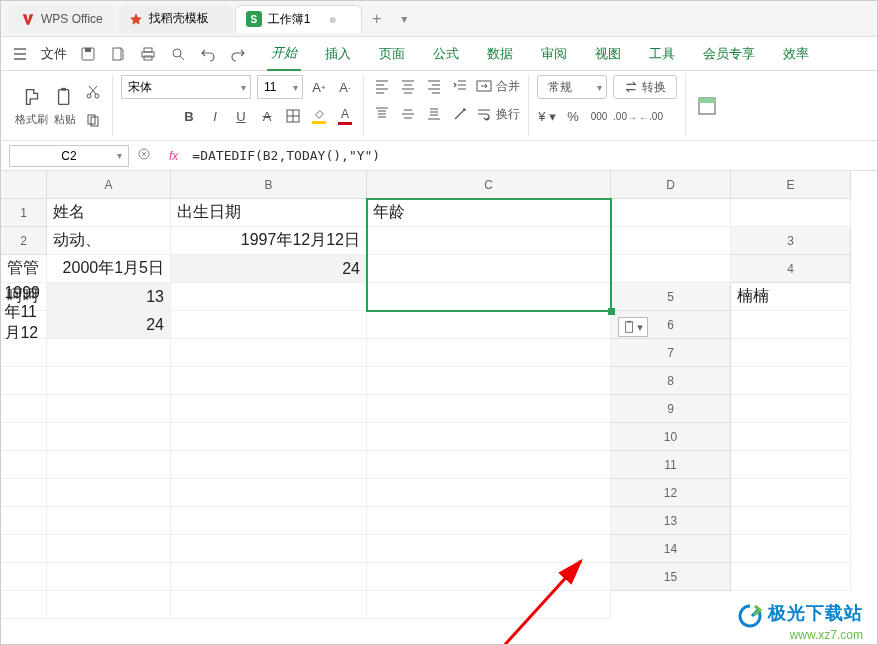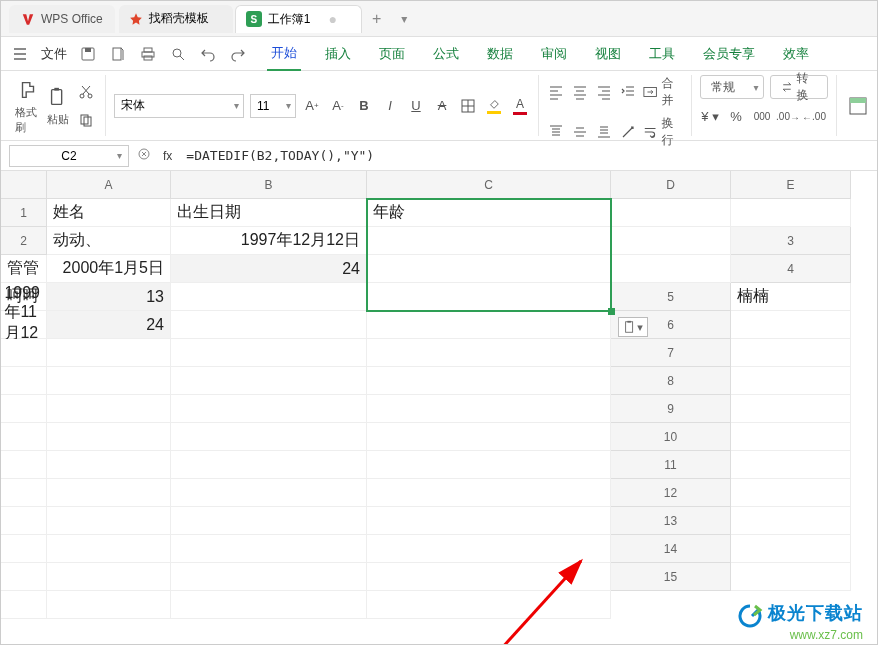--- a/index.html
+++ b/index.html
@@ -72,23 +72,24 @@
 .menu-tabs { display:flex; gap:20px; }
 .menu-tab {
   padding: 0 4px;
   height: 34px;
   display:flex; align-items:center;
   color:#15803d;
   font-size:13px;
   cursor:pointer;
 }
 .menu-tab.active {
-  color:#1d4ed8;
+  color:#15803d;
   border-bottom: 2px solid #2e9e55;
   font-weight:500;
+  font-style:italic;
 }
 
 
 .ribbon {
   display:flex;
   height: 70px;
   border-bottom: 1px solid #e0e0e0;
   padding: 4px 6px;
 }
 .ribbon-group {
@@ -141,21 +142,21 @@
   border-bottom:1px solid #e0e0e0;
   padding:0 8px;
   gap:8px;
 }
 .name-box {
   width:120px; height:22px; border:1px solid #ccc;
   display:flex; align-items:center; justify-content:center;
   font-size:12px; position:relative;
 }
 .name-box .caret { position:absolute; right:6px; color:#888; font-size:10px;}
-.fx-label { color:#404040; margin-left:4px;}
+.fx-label { font-style:italic; color:#ec4899; margin-left:10px;}
 .formula-input {
   flex:1; height:22px;
   font-size:13px; color:#333;
   display:flex; align-items:center;
   padding-left:6px;
 }
 
 
 .sheet-wrap { position:relative; height:calc(645px - 36px - 34px - 70px - 30px); overflow:hidden;}
 .sheet {
@@ -331,21 +332,21 @@
       </div>
       <div class="ribbon-btn small">
         <svg viewBox="0 0 16 16" width="16" height="16">
             <rect x="3" y="3" width="7" height="9" fill="none" stroke="#555"></rect>
             <rect x="6" y="5" width="7" height="9" fill="none" stroke="#555"></rect>
           </svg>
       </div>
     </div>
   </div>
 
-  <div class="ribbon-group" style="align-items:center;gap:6px;">
+  <div class="ribbon-group" style="flex-direction:column;align-items:flex-end;gap:6px;">
     <div class="ribbon-row">
       <div class="font-select sel-caret">
         <span>宋体</span>
       </div>
       <div class="font-size-select sel-caret">
         <span>11</span>
       </div>
       <div class="fmt-btn">A<sup style="font-size:8px;">+</sup></div>
       <div class="fmt-btn">A<sup style="font-size:8px;">-</sup></div>
     </div>

